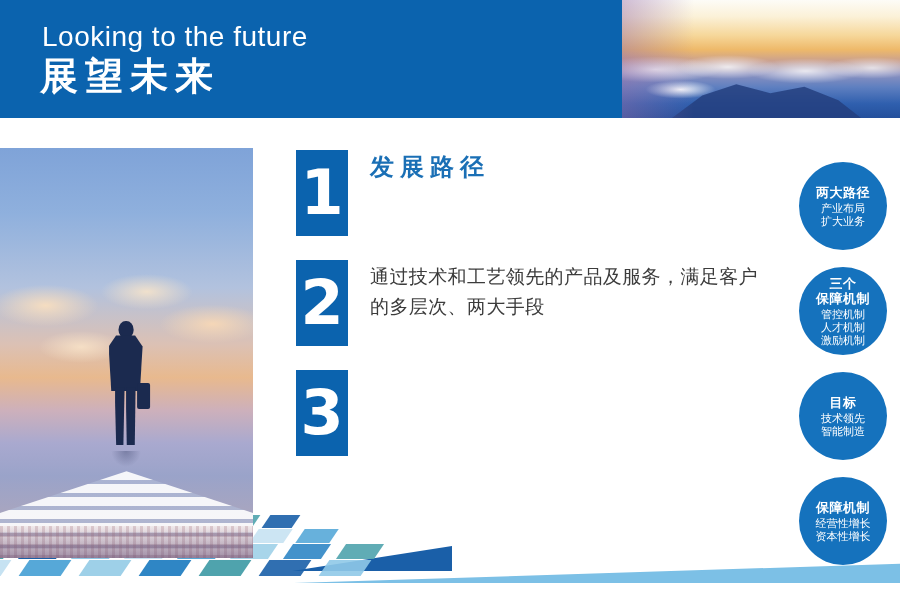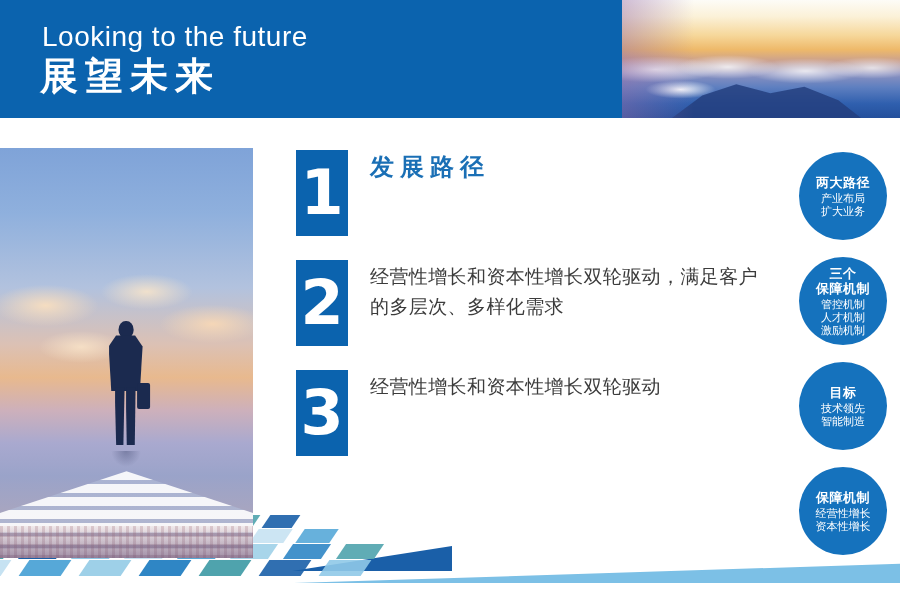--- a/index.html
+++ b/index.html
@@ -138,21 +138,21 @@
   .item-title{
     font-size:24px;font-weight:700;color:#1a6fb5;letter-spacing:6px;
     line-height:30px;margin:0 0 6px 0;white-space:nowrap;
   }
   .item-body{
     font-size:19px;color:#3c3c3c;line-height:30px;font-weight:400;
     letter-spacing:.4px;max-width:400px;
   }
 
   
-  .badges{position:absolute;left:799px;top:152px;width:92px;z-index:6;}
+  .badges{position:absolute;left:799px;top:162px;width:92px;z-index:6;}
   .badge{
     width:88px;height:88px;border-radius:50%;background:#1572bd;
     display:flex;flex-direction:column;align-items:center;justify-content:center;
     color:#ffffff;text-align:center;margin-bottom:17px;
   }
   .badge-title{font-size:13px;font-weight:700;line-height:15px;letter-spacing:.5px;}
   .badge-sub{font-size:11px;font-weight:400;line-height:13px;margin-top:2px;}
 
   
   .decor{position:absolute;left:0;bottom:0;width:900px;height:70px;z-index:2;}
@@ -207,28 +207,27 @@
     <div class="item">
       <div class="num-box">1</div>
       <div class="item-text">
         <div class="item-title">发展路径</div>
       </div>
     </div>
 
     <div class="item">
       <div class="num-box">2</div>
       <div class="item-text">
-        <div class="item-body">经营性增长和资本性增长双轮驱动，满足客户的多层次、多样化需求</div>
+        <div class="item-body">通过技术和工艺领先的产品及服务，满足客户的多层次、两大手段</div>
       </div>
     </div>
 
     <div class="item">
       <div class="num-box">3</div>
       <div class="item-text">
-        <div class="item-body">经营性增长和资本性增长双轮驱动</div>
       </div>
     </div>
 
   </div>
 
   <div class="badges">
     <div class="badge">
       <div class="badge-title">两大路径</div>
       <div class="badge-sub">产业布局<br>扩大业务</div>
     </div>

